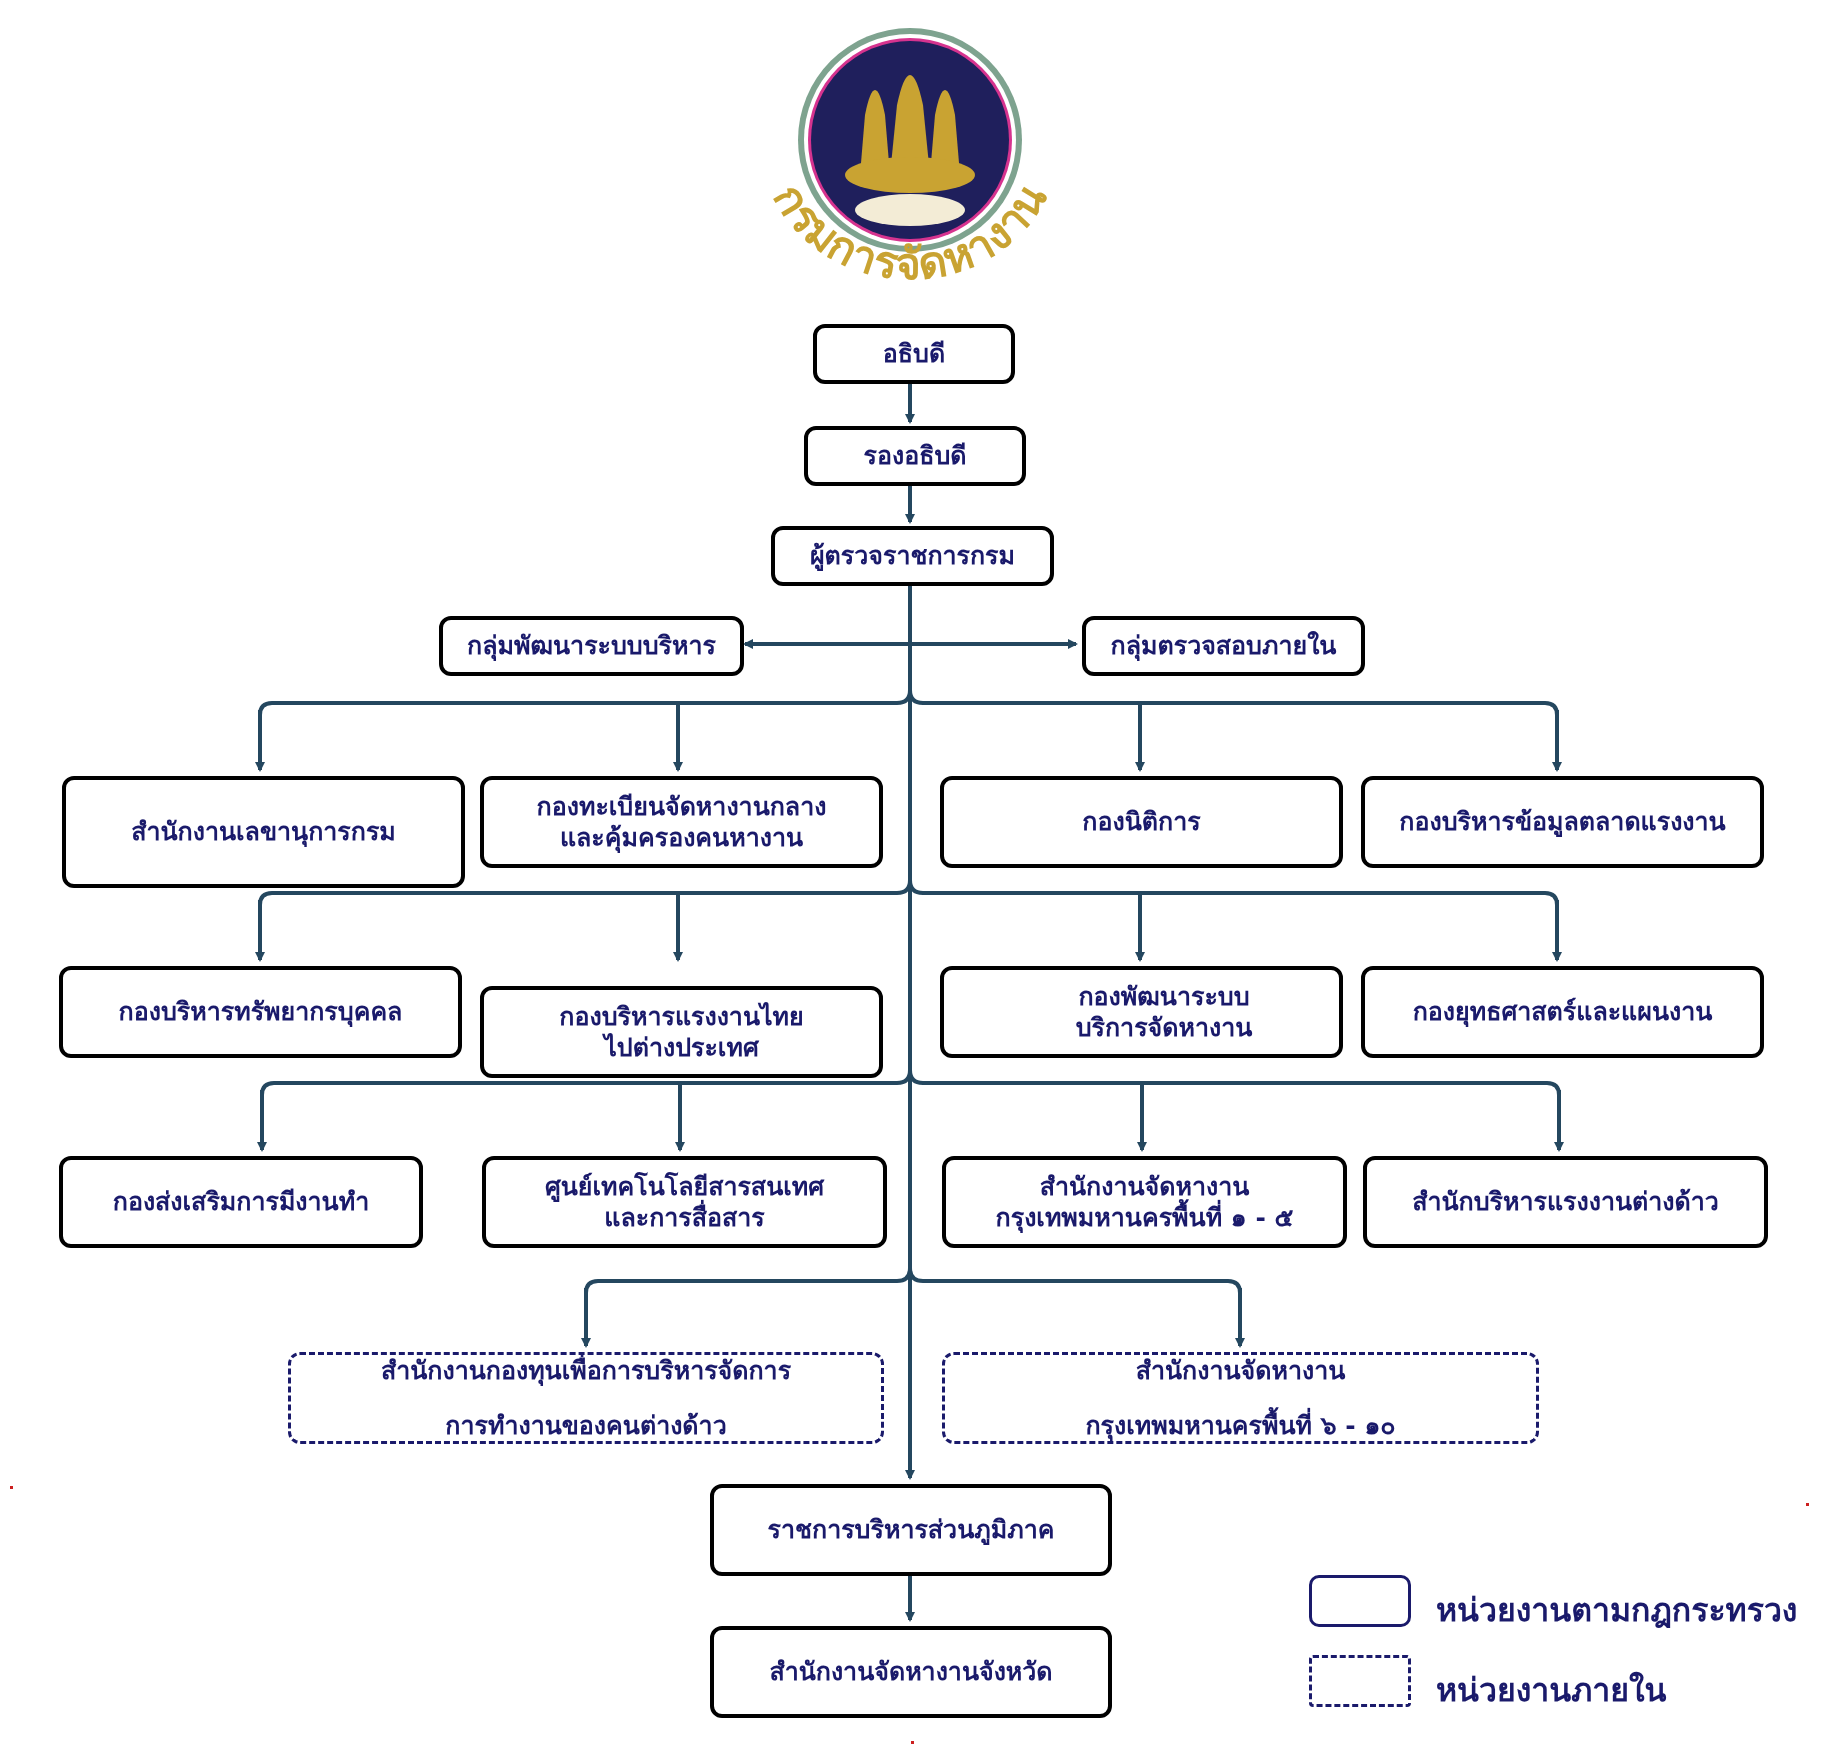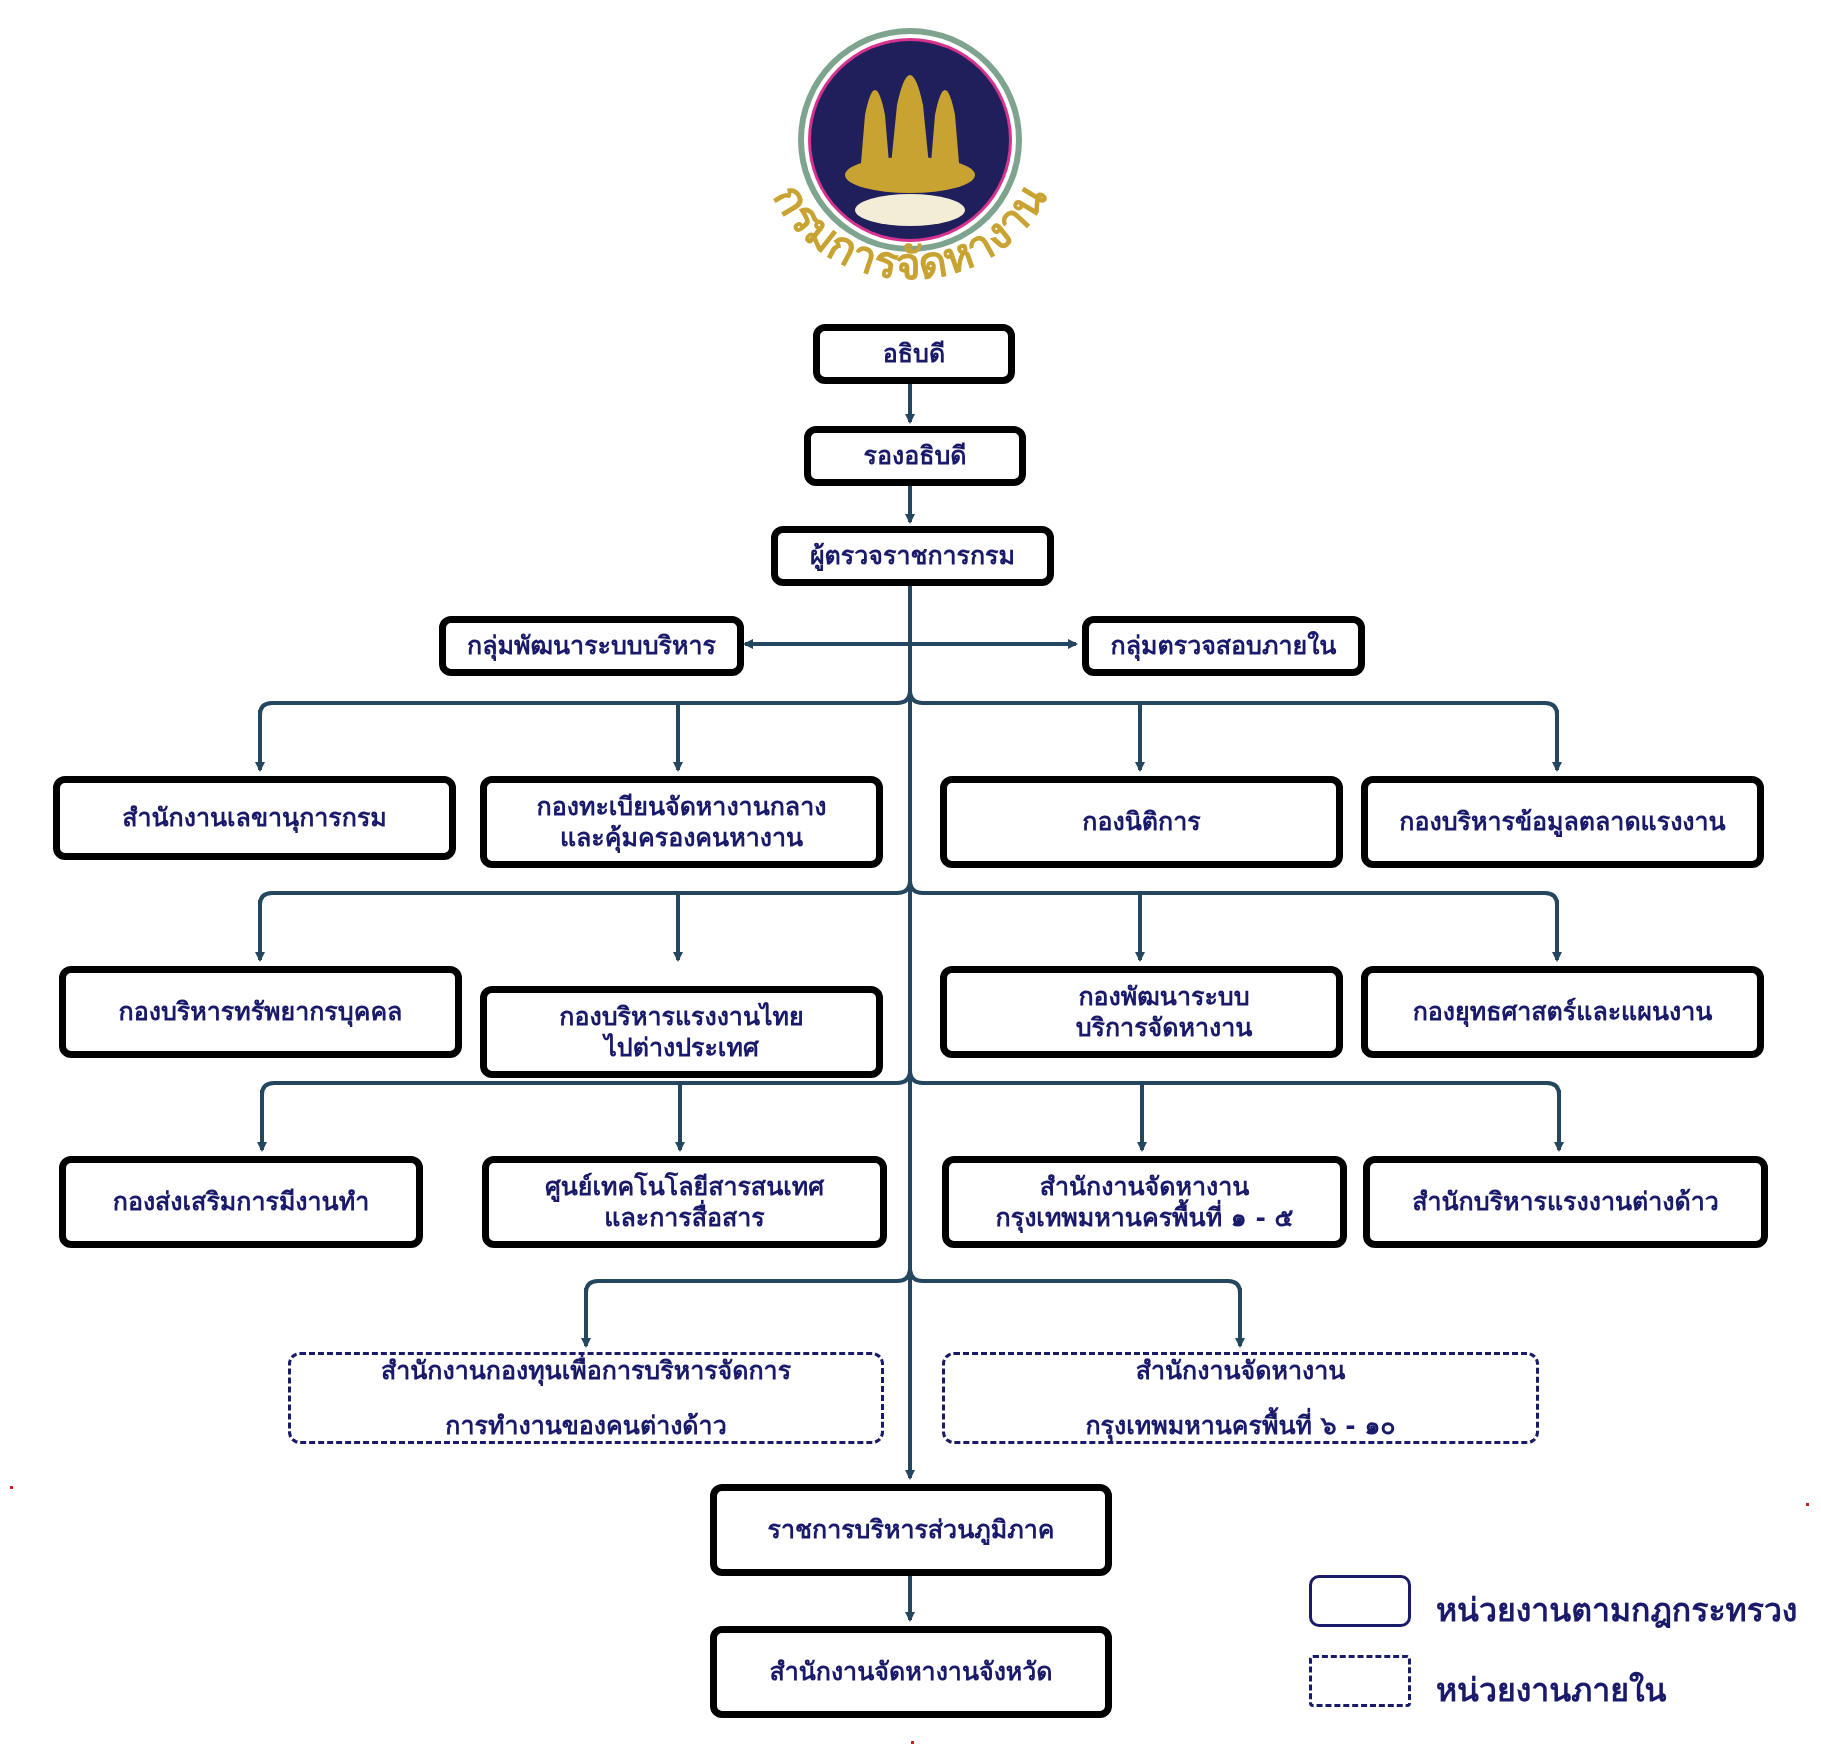--- a/index.html
+++ b/index.html
@@ -1,19 +1,19 @@
 <!DOCTYPE html>
 <html><head>
 <meta charset="utf-8">
 <style>
   html, body { margin: 0; padding: 0; background: #ffffff; }
   body { width: 1821px; height: 1759px; position: relative; overflow: hidden;
          font-family: "DejaVu Sans", "Liberation Sans", sans-serif; }
   #connectors { position: absolute; left: 0; top: 0; width: 1821px; height: 1759px; }
-  .box { position: absolute; box-sizing: border-box; border: 7px solid #000000; border-radius: 12px;
+  .box { position: absolute; box-sizing: border-box; border: 4px solid #000000; border-radius: 12px;
          background: #ffffff; display: flex; flex-direction: column; align-items: center; justify-content: center;
          color: #1a1a6b; font-weight: bold; font-size: 25px; line-height: 1.25; text-align: center; }
   .box.dashed { border: 3px dashed #1a1a6b; justify-content: space-between; }
   .box span { display: block; white-space: nowrap; }
   .logo { position: absolute; left: 745px; top: 25px; width: 330px; height: 300px; }
   .legend-box { position: absolute; width: 102px; height: 52px; box-sizing: border-box;
                 border: 3px solid #1a1a6b; border-radius: 10px; }
   .legend-box.dashed { border-style: dashed; border-radius: 4px; }
   .legend-label { position: absolute; color: #1a1a6b; font-weight: bold; font-size: 32px; white-space: nowrap; }
   .dot { position: absolute; width: 3px; height: 3px; background: #cc1f1f; }
@@ -93,21 +93,21 @@
   <span>ผู้ตรวจราชการกรม</span>
 </div>
 
 <div class="box" style="left:439px;top:616px;width:305px;height:60px;">
   <span>กลุ่มพัฒนาระบบบริหาร</span>
 </div>
 <div class="box" style="left:1082px;top:616px;width:283px;height:60px;">
   <span>กลุ่มตรวจสอบภายใน</span>
 </div>
 
-<div class="box" style="left:53px;top:776px;width:403px;height:84px;">
+<div class="box" style="left:62px;top:776px;width:403px;height:112px;">
   <span>สำนักงานเลขานุการกรม</span>
 </div>
 <div class="box" style="left:480px;top:776px;width:403px;height:92px;">
   <span>กองทะเบียนจัดหางานกลาง</span>
   <span>และคุ้มครองคนหางาน</span>
 </div>
 <div class="box" style="left:940px;top:776px;width:403px;height:92px;">
   <span>กองนิติการ</span>
 </div>
 <div class="box" style="left:1361px;top:776px;width:403px;height:92px;">

